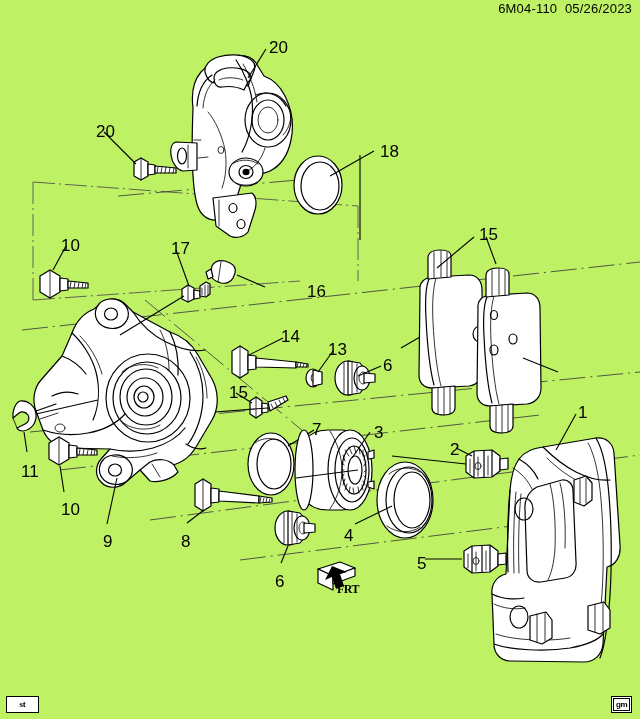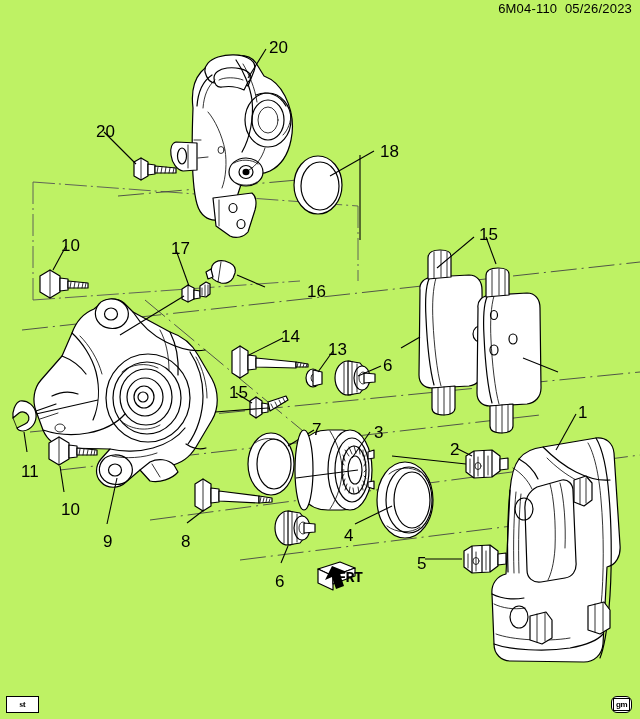--- a/index.html
+++ b/index.html
@@ -49,21 +49,20 @@
     font-family: "Liberation Serif", serif;
     letter-spacing: -0.3px;
   }
   #stamp-gm {
     right: 8px;
     bottom: 6px;
     width: 21px;
     height: 17px;
     font-family: "Liberation Sans", sans-serif;
     letter-spacing: -0.5px;
-    border-radius: 6px;
   }
   #stamp-gm .gm-inner {
     border: 1px solid #000;
     width: 15px;
     height: 11px;
     display: flex;
     align-items: center;
     justify-content: center;
     font-size: 8px;
   }
@@ -78,25 +77,26 @@
   .callout {
     position: absolute;
     font-size: 17px;
     color: #000;
     font-family: "Liberation Sans", sans-serif;
     white-space: nowrap;
     line-height: 1;
   }
   #frt-label {
     position: absolute;
-    font-size: 15px;
+    font-size: 12px;
     font-weight: bold;
-    font-family: Liberation Mono, monospace;
+    font-family: Liberation Serif, serif;
     color: #000;
     letter-spacing: -0.5px;
+    margin-top: 12px;
   }
 </style>
 </head>
 <body>
 
 <div id="page">
 
   <div id="header-text">6M04-110  05/26/2023</div>
 
   <svg id="drawing" viewBox="0 0 640 719" xmlns="http://www.w3.org/2000/svg">

